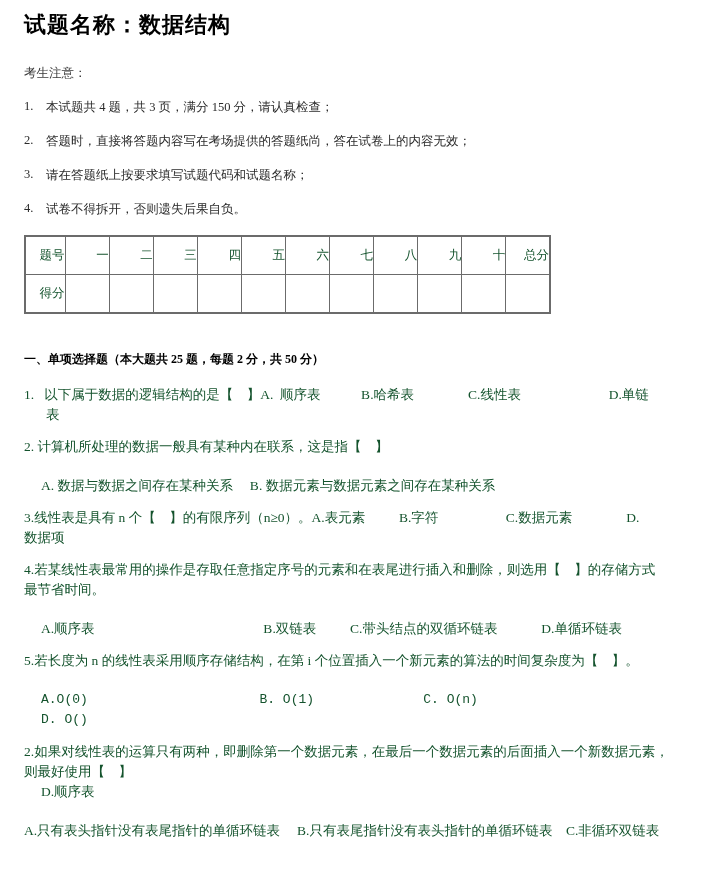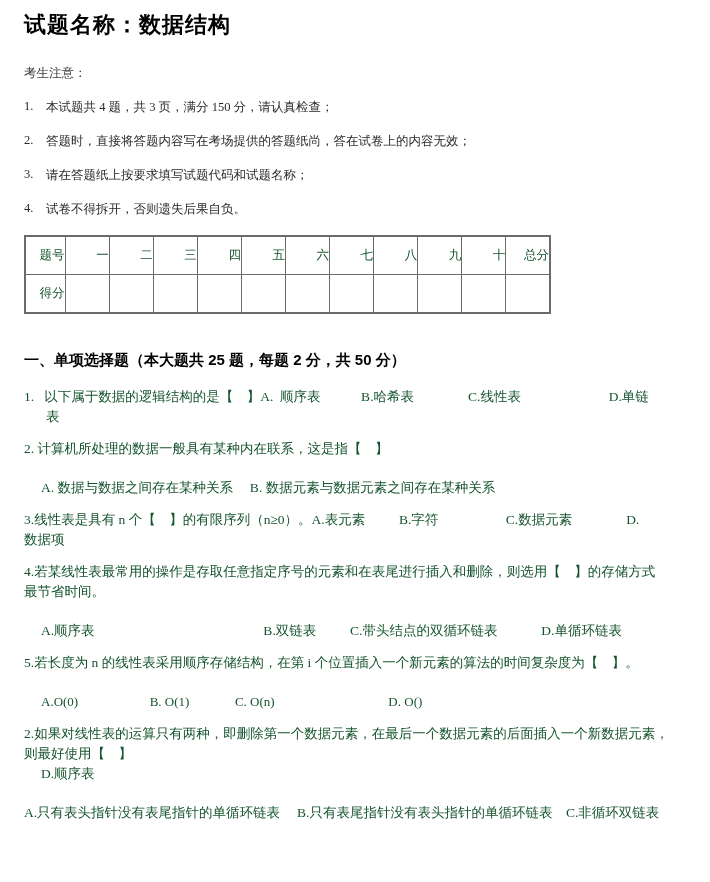--- a/index.html
+++ b/index.html
@@ -52,22 +52,22 @@
     border: 1px solid #6b6b6b;
     height: 37px;
     font-size: 12.5px;
     font-weight: normal;
     text-align: right;
     vertical-align: middle;
     padding: 0 0 0 9px;
     color: #14532d;
   }
   .section-heading {
-    font-family: Liberation Sans, sans-serif;
-    font-size: 15px;
+    font-family: Liberation Serif, serif;
+    font-size: 12px;
     font-weight: bold;
     color: #000;
     margin: 37px 0 0 0;
   }
   .q {
     margin-top: 12px;
     font-size: 13.5px;
     color: #14532d;
   }
   .q.first {
@@ -80,21 +80,21 @@
   .opt {
     margin-top: 19px;
   }
   .ind {
     padding-left: 17px;
   }
   .ind2 {
     padding-left: 22px;
   }
   .sans {
-    font-family: Liberation Serif, serif;
+    font-family: Liberation Mono, monospace;
     font-size: 13px;
   }
 </style>
 </head>
 <body>
 
 <div class="page">
 
   <h1 class="exam-title">试题名称：数据结构</h1>
 

